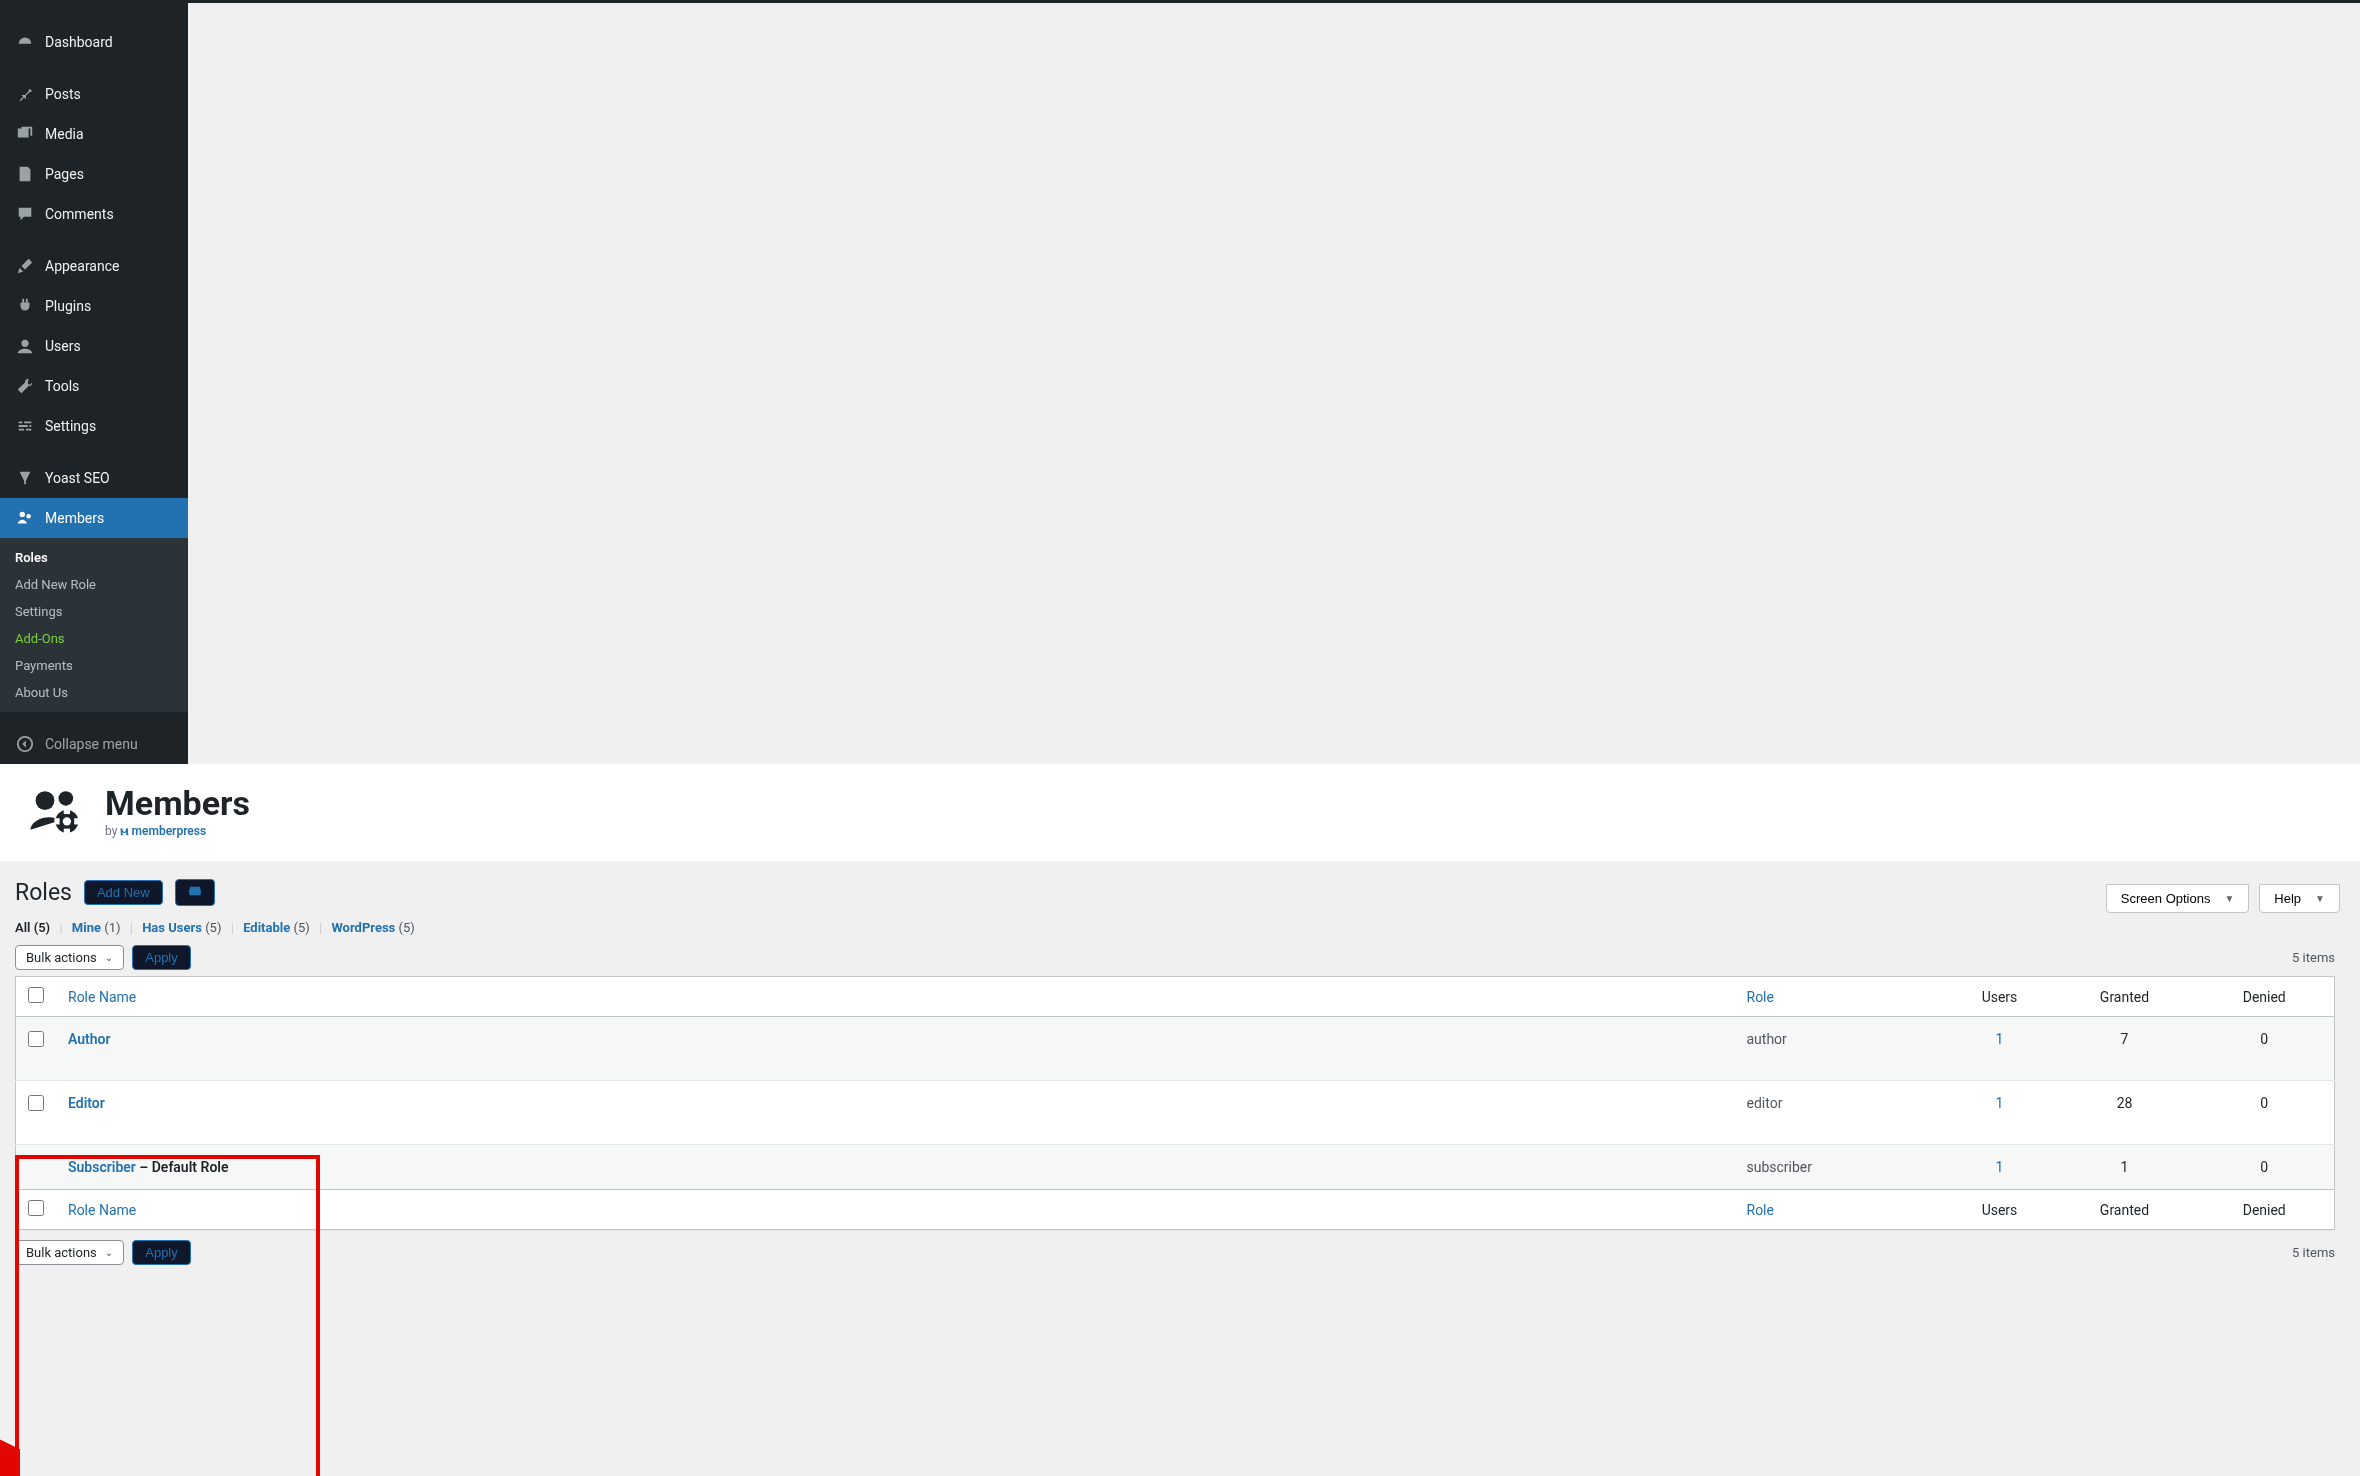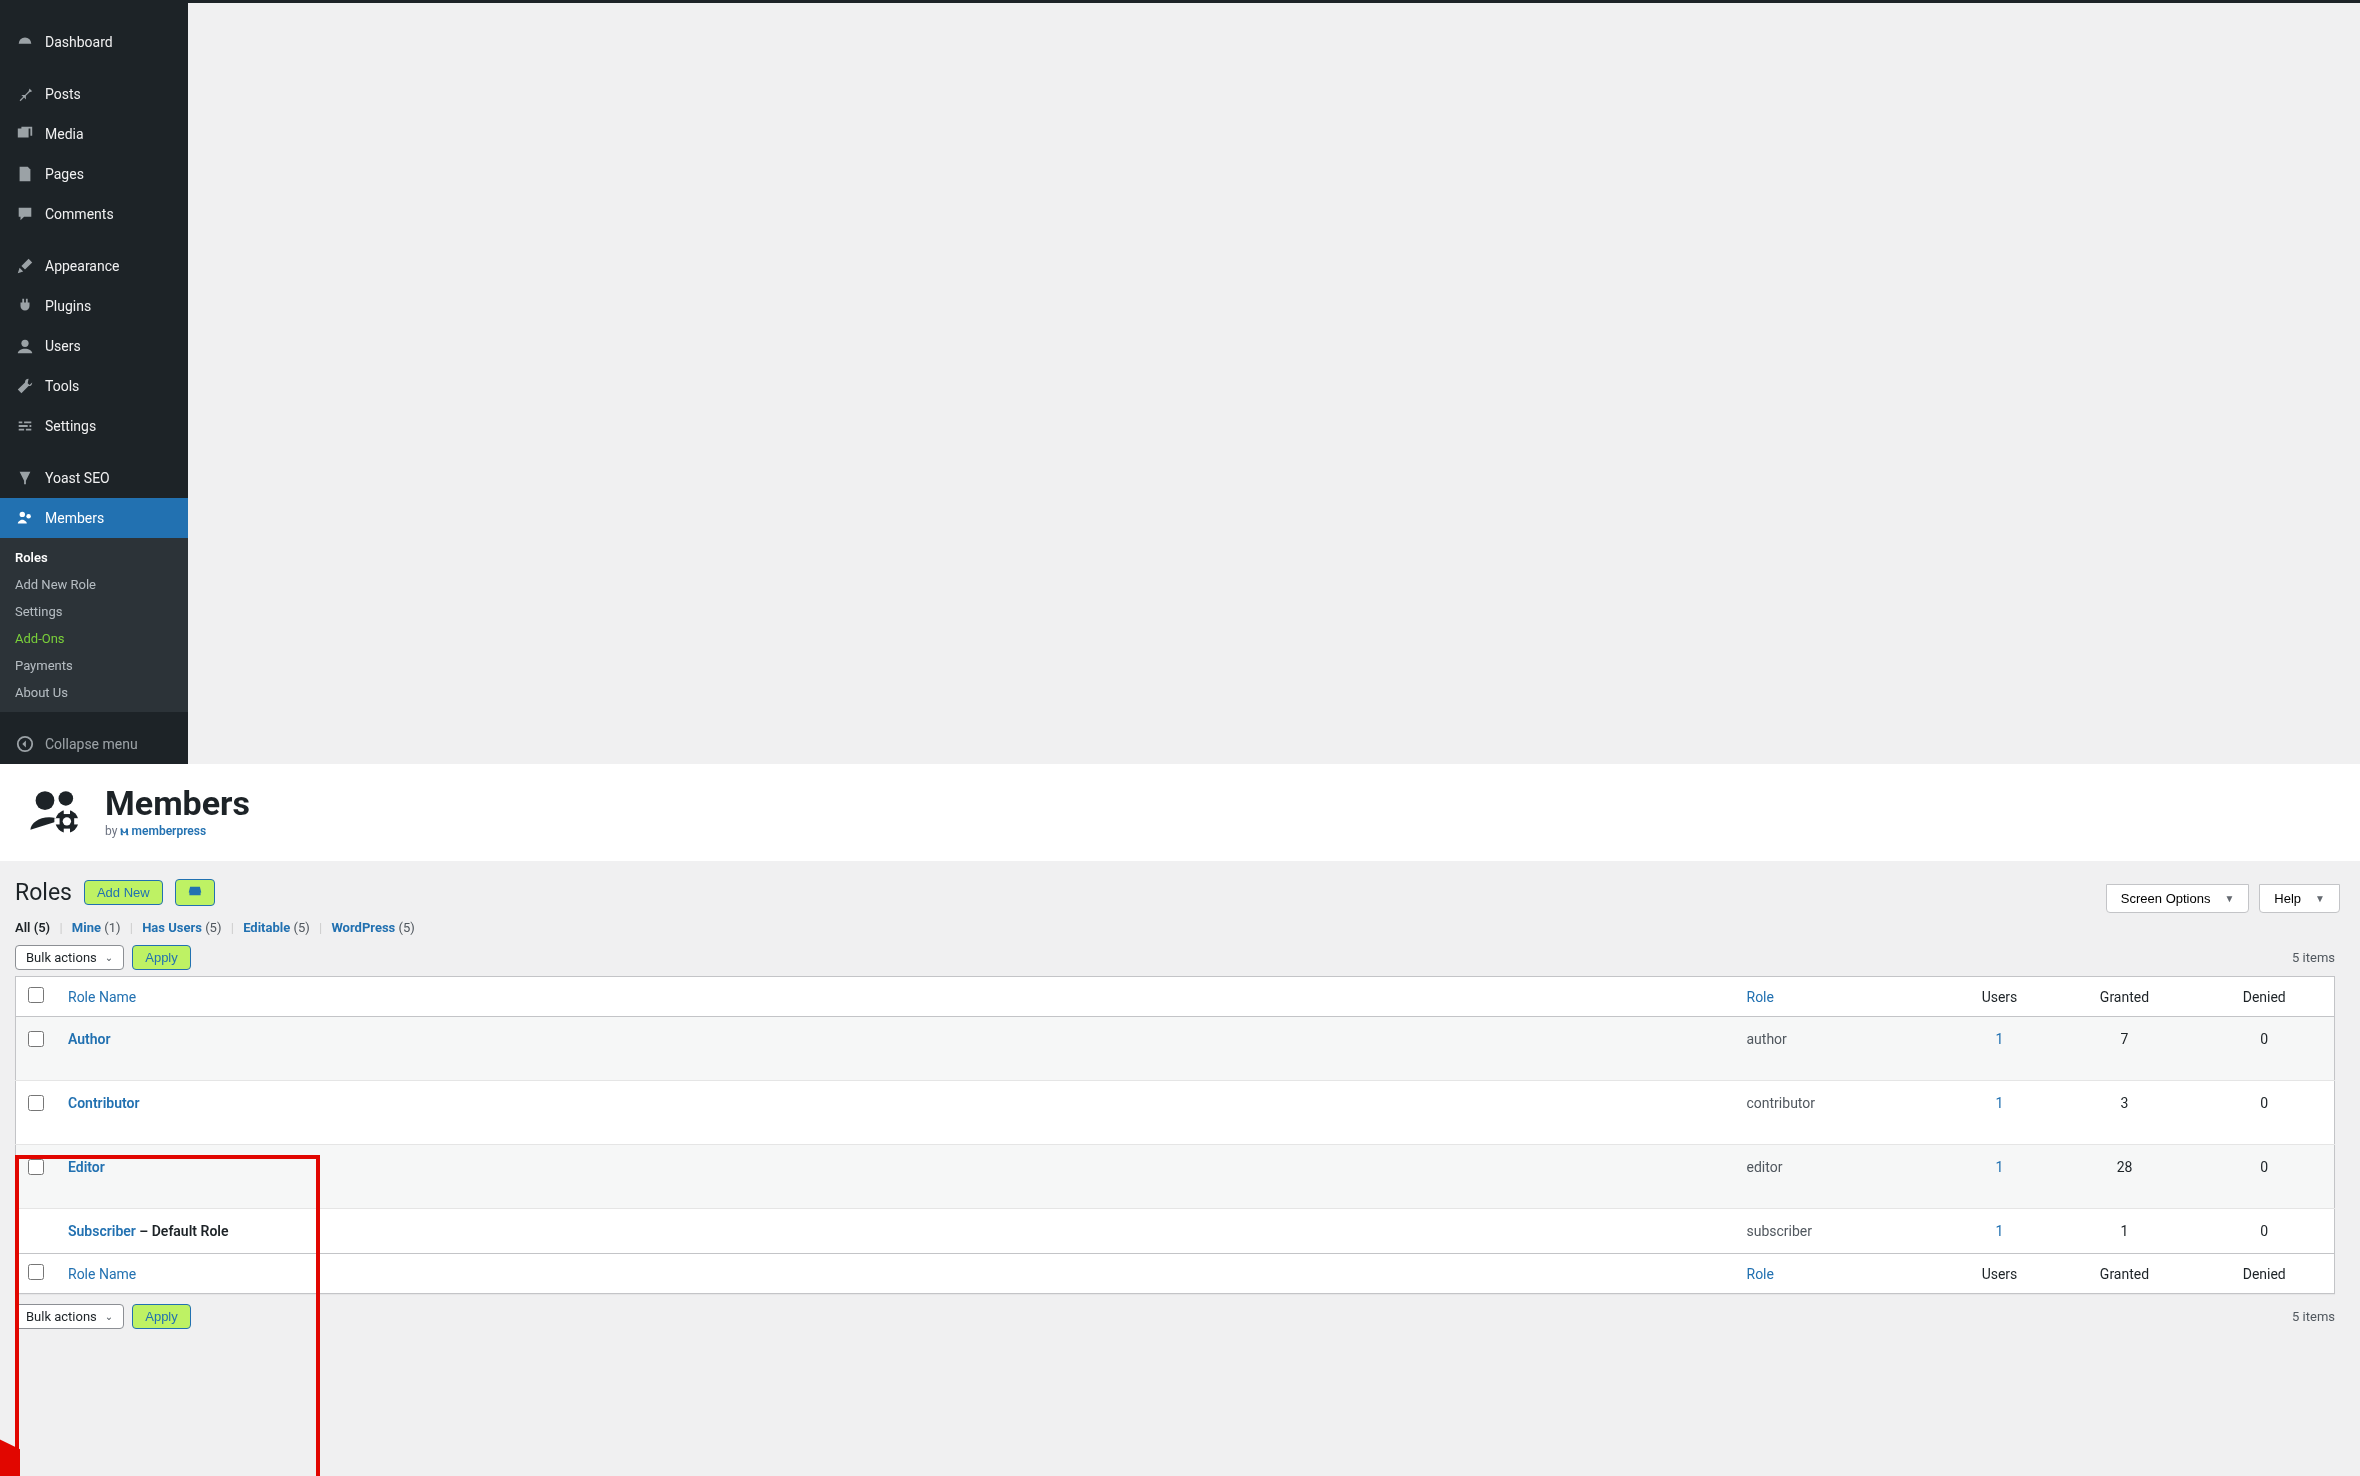--- a/index.html
+++ b/index.html
@@ -116,21 +116,21 @@
 .page-heading {
   display: flex;
   align-items: center;
   gap: 12px;
   margin: 10px 0 14px 0;
 }
 .page-heading h1 { font-size: 23px; font-weight: 400; }
 .btn {
   border: 1px solid #2271b1;
   color: #2271b1;
-  background: #bef264;
+  background: #0f172a;
   padding: 4px 12px;
   border-radius: 4px;
   font-size: 13px;
   cursor: pointer;
 }
 .btn.icon-only { padding: 4px 10px; }
 
 .notice {
   border: 1px solid #c3c4c7;
   border-left: 4px solid #46b450;
@@ -443,28 +443,20 @@
             <th class="denied-col num" style="color:#1d2327;"><span>Denied</span></th>
           </tr>
         </thead>
         <tbody id="roles-body">
             <tr>
               <td class="check"><input type="checkbox" style=""></td>
               <td class="role-name"><a href="#">Author</a></td>
               <td class="role-slug">author</td>
               <td class="num"><a href="#" class="users-link">1</a></td>
               <td class="num">7</td>
-              <td class="num">0</td>
-            </tr>
-            <tr>
-              <td class="check"><input type="checkbox" style=""></td>
-              <td class="role-name"><a href="#">Contributor</a></td>
-              <td class="role-slug">contributor</td>
-              <td class="num"><a href="#" class="users-link">1</a></td>
-              <td class="num">3</td>
               <td class="num">0</td>
             </tr>
             <tr>
               <td class="check"><input type="checkbox" style=""></td>
               <td class="role-name"><a href="#">Editor</a></td>
               <td class="role-slug">editor</td>
               <td class="num"><a href="#" class="users-link">1</a></td>
               <td class="num">28</td>
               <td class="num">0</td>
             </tr>

